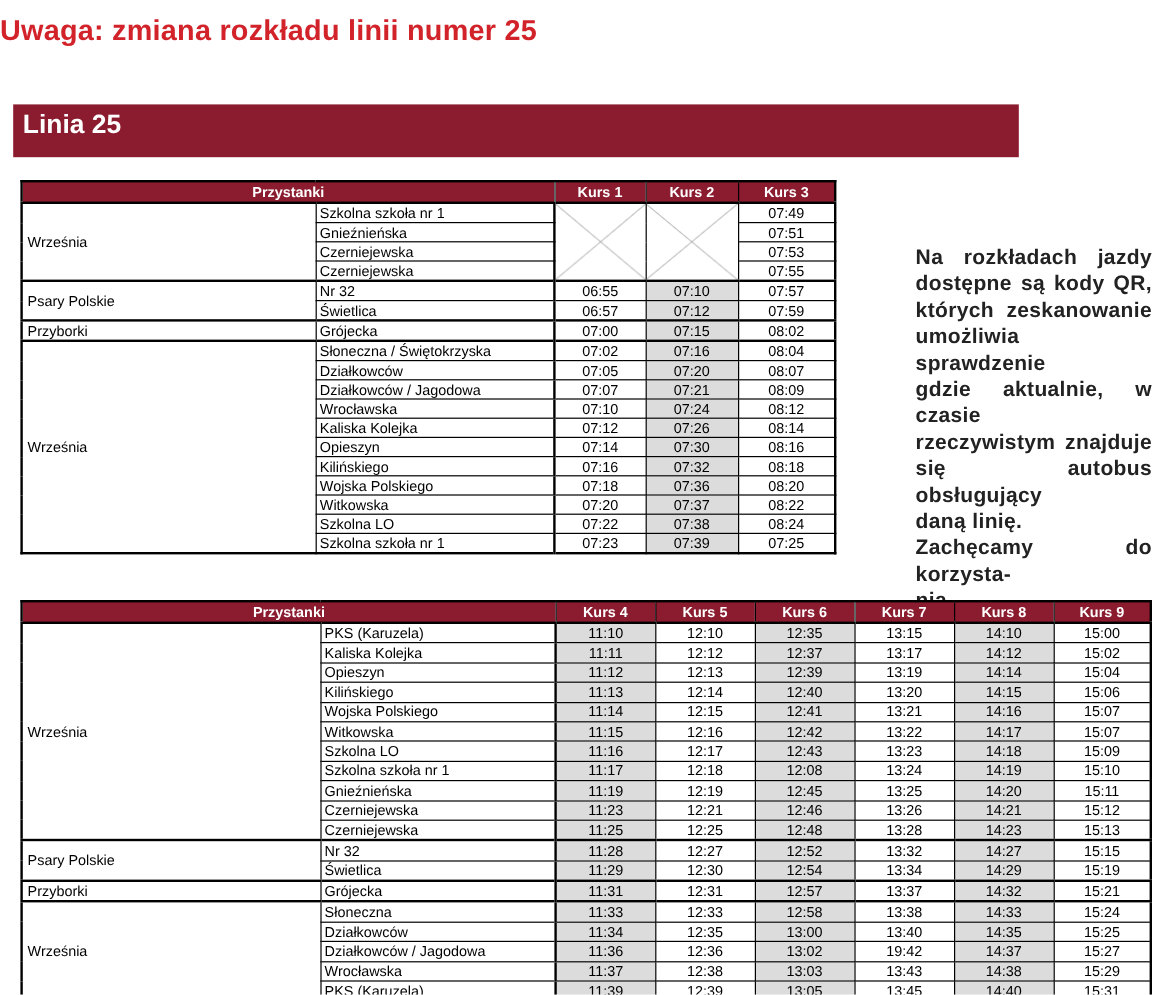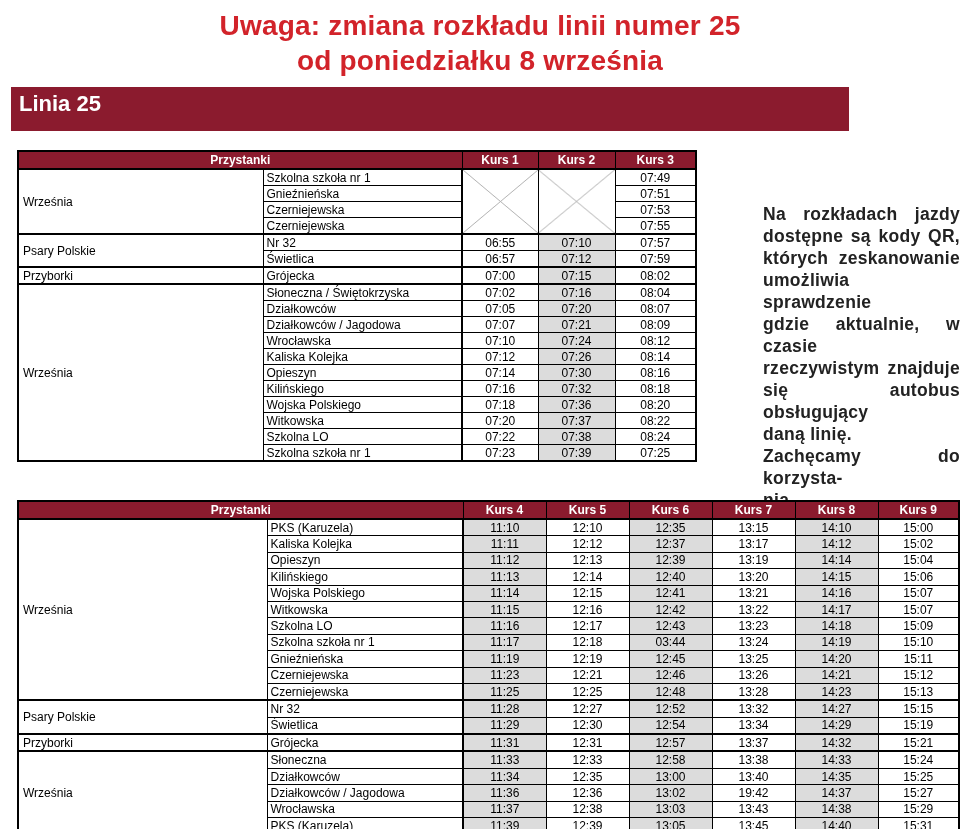--- a/index.html
+++ b/index.html
@@ -8,22 +8,22 @@
     --shade:#dcdcdc;
     --cross:#b5b5b5;
     --ink:#000;
   }
   html,body{margin:0;padding:0;background:#fff;}
   .page{
     position:relative;width:960px;height:829px;overflow:hidden;background:#fff;
     font-family:"Liberation Sans","DejaVu Sans",sans-serif;
   }
   .title{
-    position:absolute;left:0;top:8px;width:960px;text-align:center;
-    color:var(--red);font-weight:bold;font-size:28px;line-height:35px;letter-spacing:.2px;
+    position:absolute;left:0;top:8px;width:960px;
+    color:var(--red);font-weight:bold;font-size:24px;line-height:35px;letter-spacing:.2px;
   }
   .banner{
     position:absolute;left:11px;top:87px;width:838px;height:44px;background:var(--maroon);
     color:#fff;font-weight:bold;font-size:22px;box-sizing:border-box;padding:4px 0 0 8px;
   }
   table{border-collapse:collapse;table-layout:fixed;font-size:12px;color:var(--ink);background:#fff;border:2px solid #000;}
   th,td{border:1px solid #000;padding:0;overflow:hidden;white-space:nowrap;}
   thead th{background:var(--maroon);color:#fff;font-weight:bold;height:16px;font-size:12px;text-align:center;}
   td{height:15px;}
   .t2-wrap td{height:15.4px;}
@@ -46,21 +46,20 @@
   }
   .info .line{text-align:justify;text-align-last:justify;margin-left:45px;}
   .info .line.nojust{text-align-last:left;}
 </style>
 </head>
 <body>
 
 <div class="page">
   <div class="title">
     <div>Uwaga: zmiana rozkładu linii numer 25</div>
-    <div>od poniedziałku 8 września</div>
   </div>
 
   <div class="banner">
     <span>Linia 25</span>
   </div>
 
   <div class="t1-wrap" id="t1">
       <table>
         <colgroup>
           <col style="width: 245px;">
@@ -286,21 +285,21 @@
             <td class="time">12:17</td>
             <td class="time shaded">12:43</td>
             <td class="time">13:23</td>
             <td class="time shaded">14:18</td>
             <td class="time">15:09</td>
           </tr>
           <tr>
             <td class="stop">Szkolna szkoła nr 1</td>
             <td class="time shaded firstkurs">11:17</td>
             <td class="time">12:18</td>
-            <td class="time shaded">03:44</td>
+            <td class="time shaded">12:08</td>
             <td class="time">13:24</td>
             <td class="time shaded">14:19</td>
             <td class="time">15:10</td>
           </tr>
           <tr>
             <td class="stop">Gnieźnieńska</td>
             <td class="time shaded firstkurs">11:19</td>
             <td class="time">12:19</td>
             <td class="time shaded">12:45</td>
             <td class="time">13:25</td>

